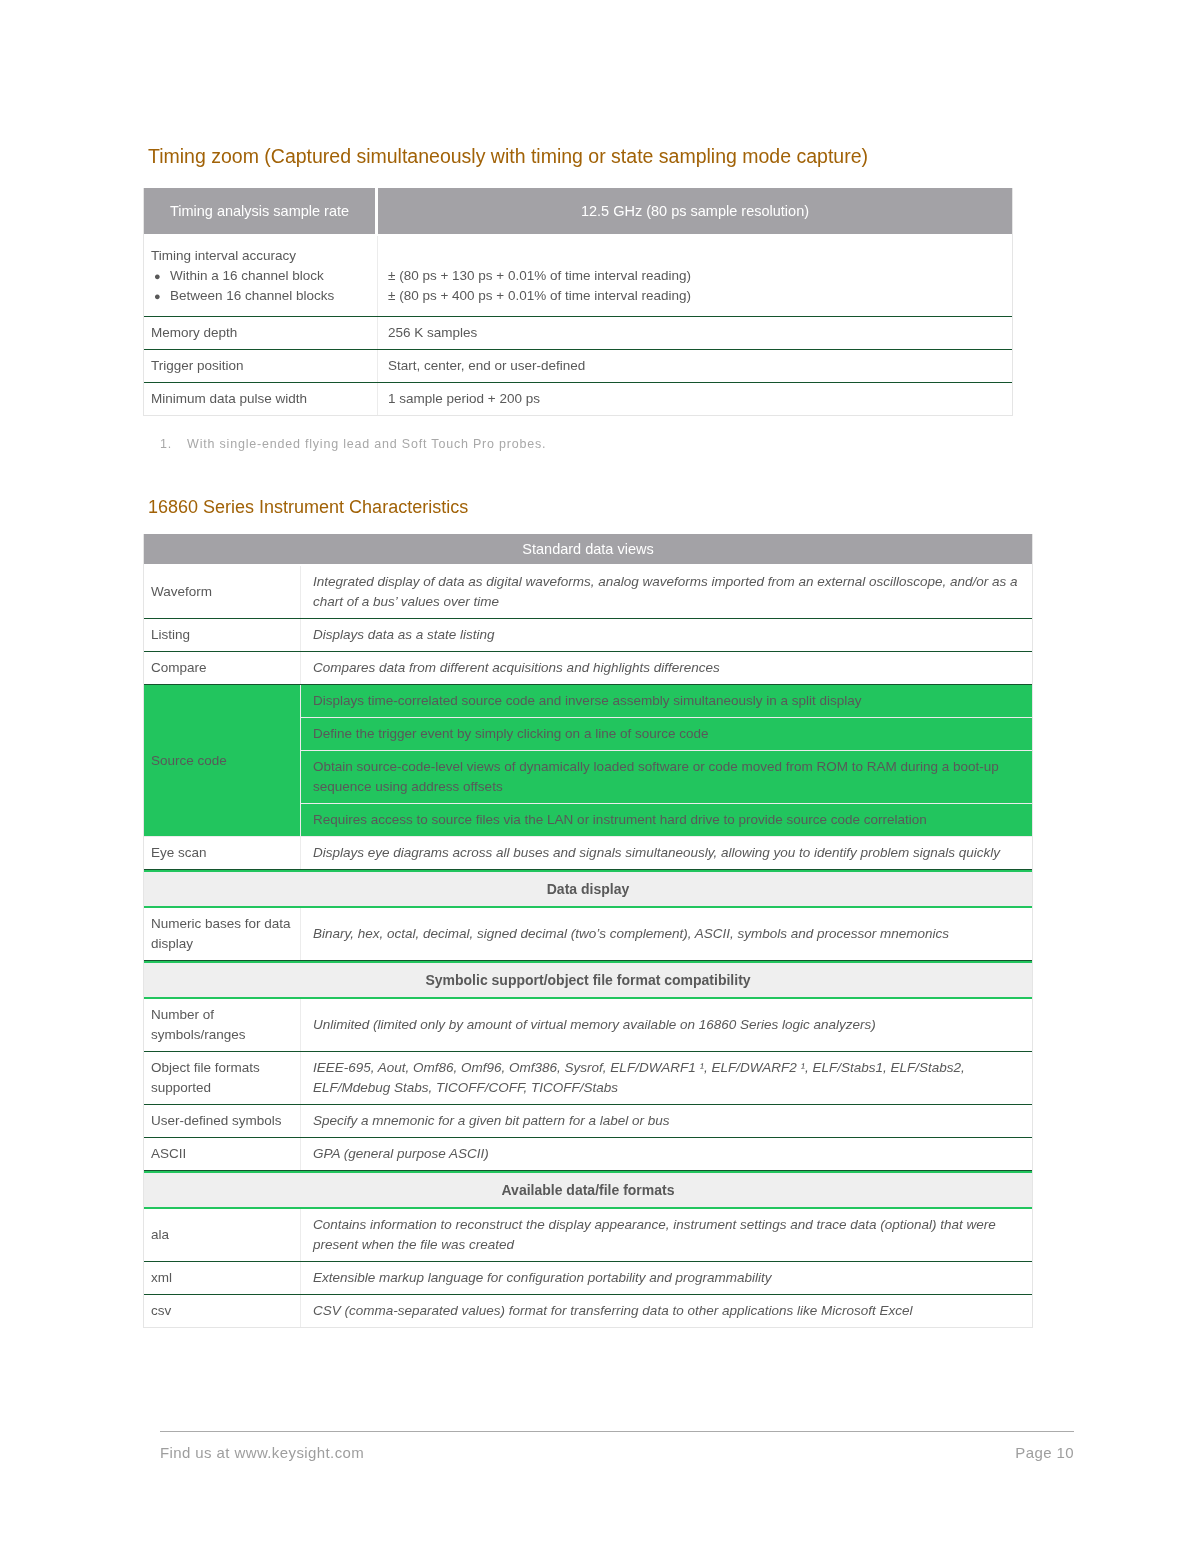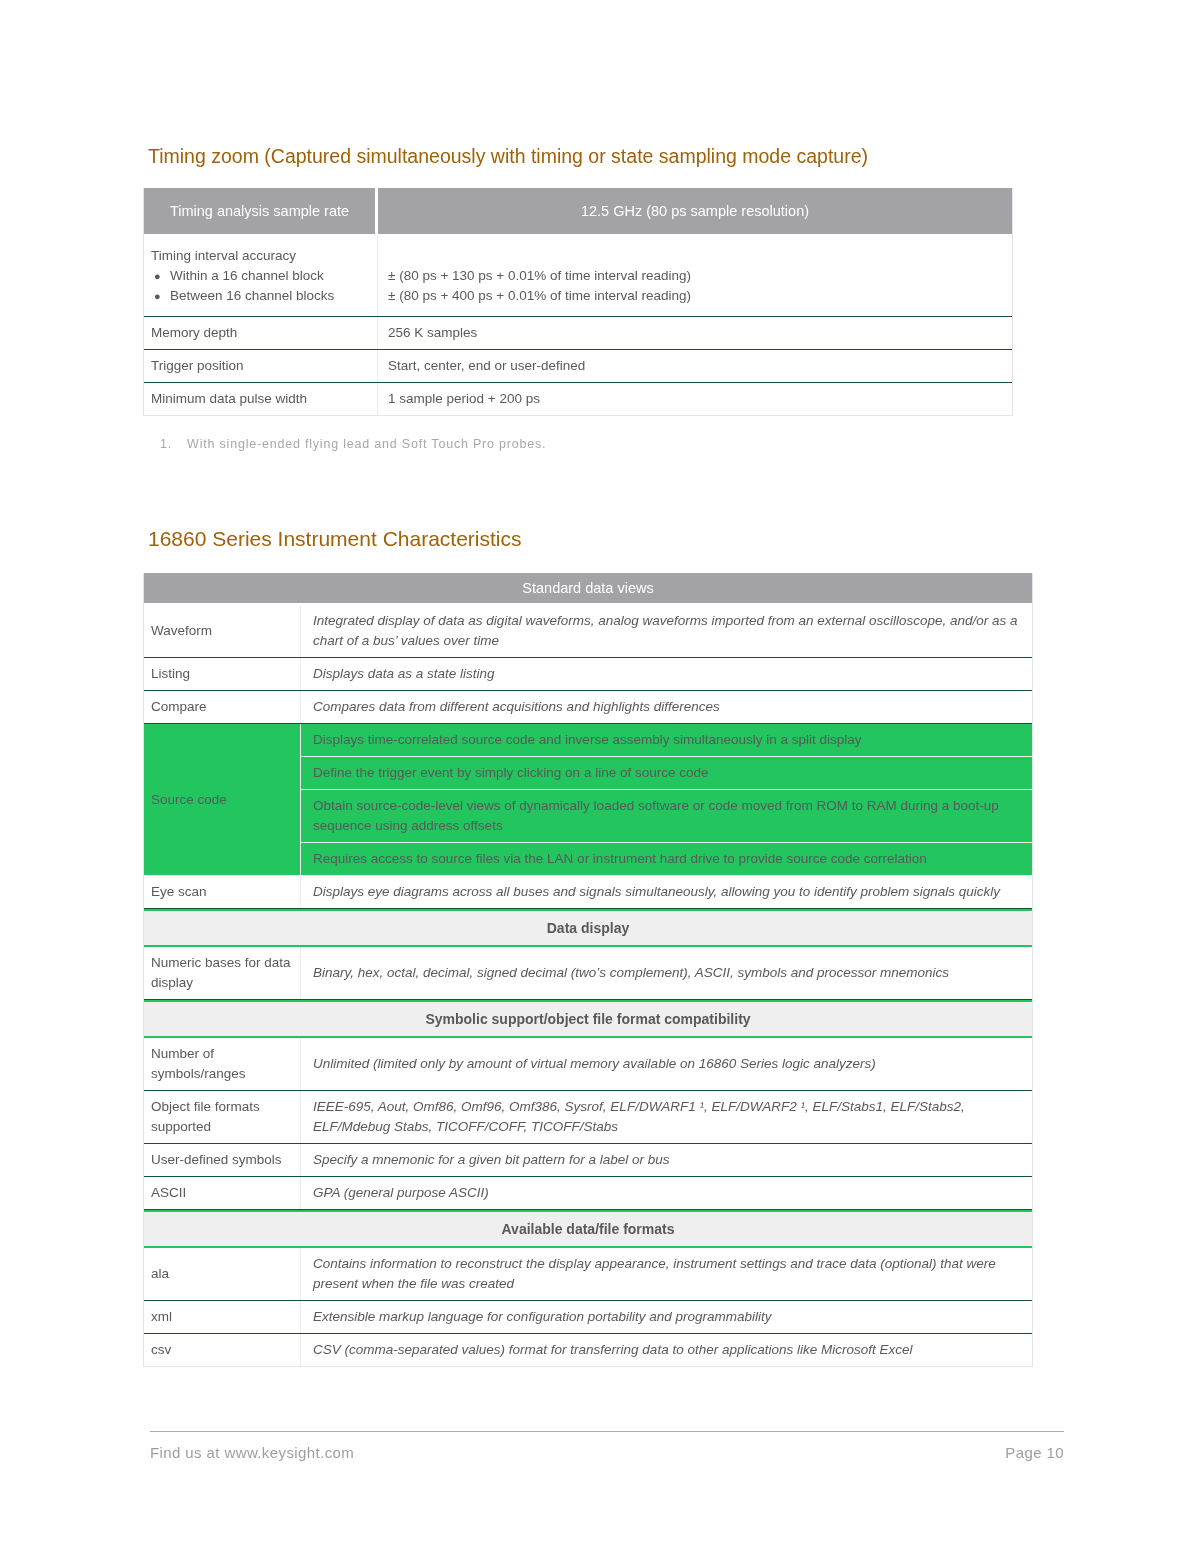--- a/index.html
+++ b/index.html
@@ -15,21 +15,21 @@
   }
   .content { padding: 145px 0 0 143px; }
 
   .section-heading {
     font-weight: 400;
     color: #a16207;
     margin: 0;
     padding: 0;
   }
   h1.section-heading { font-size: 19.5px; line-height: 23px; margin-left: 5px; }
-  h2.section-heading { font-size: 21px; line-height: 27px; margin-left: 5px; margin-top: 72px; }
+  h2.section-heading { font-size: 18px; line-height: 27px; margin-left: 5px; margin-top: 41px; }
 
   
   .spec-table {
     border: 1px solid #e5e5e5;
     border-top: none;
     background: #22c55e;
     box-sizing: border-box;
     font-size: 13.5px;
     line-height: 20px;
   }
@@ -80,21 +80,21 @@
     display: flex;
     margin: 20px 0 0 17px;
     color: #a8a8a8;
     font-size: 12.5px;
     letter-spacing: 0.8px;
     line-height: 17px;
   }
   .footnote .fn-num { margin-right: 15px; }
 
   
-  .views-table { width: 890px; margin-top: 21px; }
+  .views-table { width: 890px; margin-top: 13px; }
   .views-table .t-header { height: 30px; }
   .views-table .hcell.full { width: 100%; }
   .views-table .cell.label {
     width: 157px;
     flex: 0 0 157px;
     border-right: 1px solid #ececec;
     padding: 6px 8px 6px 7px;
   }
   .views-table .cell.desc { flex: 1; padding: 6px 14px 6px 12px; font-style: italic; }
 
@@ -116,21 +116,21 @@
     font-weight: bold;
     font-size: 14px;
     text-align: center;
     padding: 8px 0;
     line-height: 18px;
   }
 
   
   .footer {
     position: absolute;
-    left: 150px;
+    left: 160px;
     top: 1431px;
     width: 914px;
     border-top: 1px solid #ababab;
     display: flex;
     justify-content: space-between;
     color: #9e9e9e;
     font-size: 15px;
     letter-spacing: 0.4px;
     padding-top: 12px;
   }

